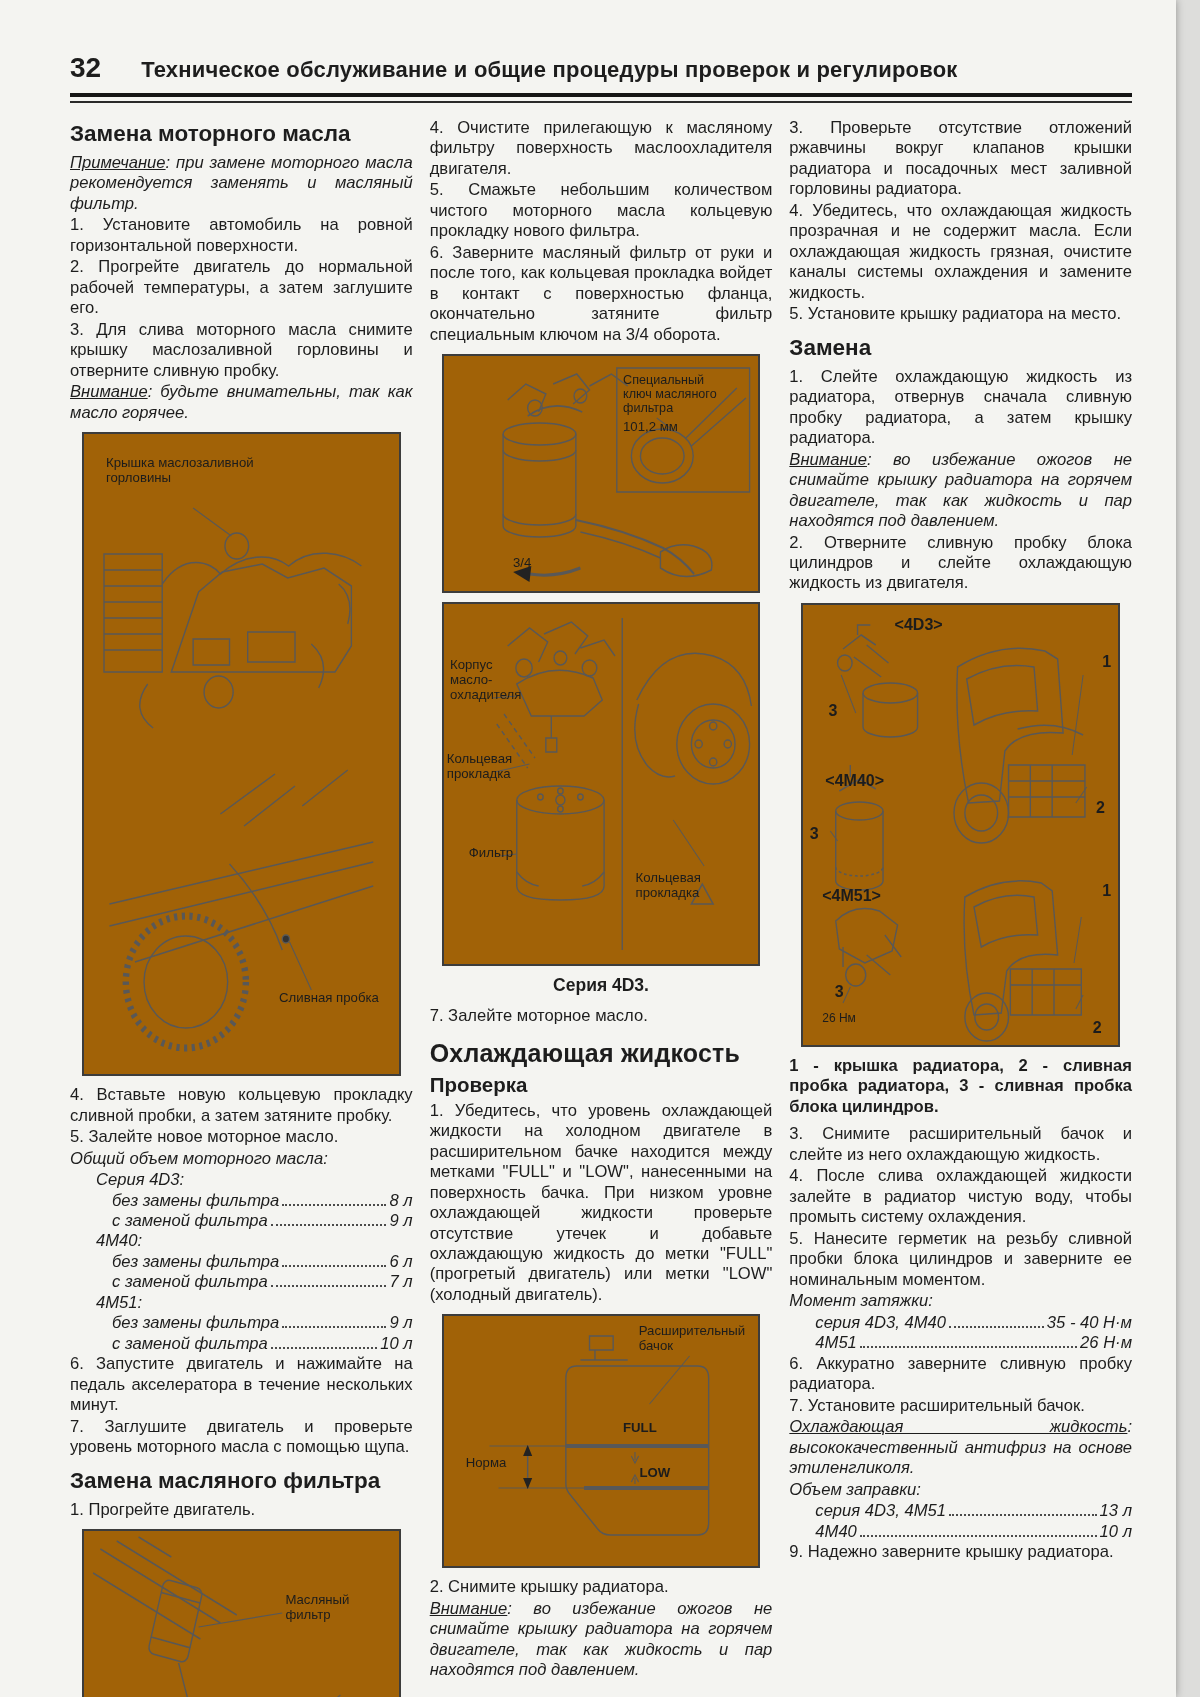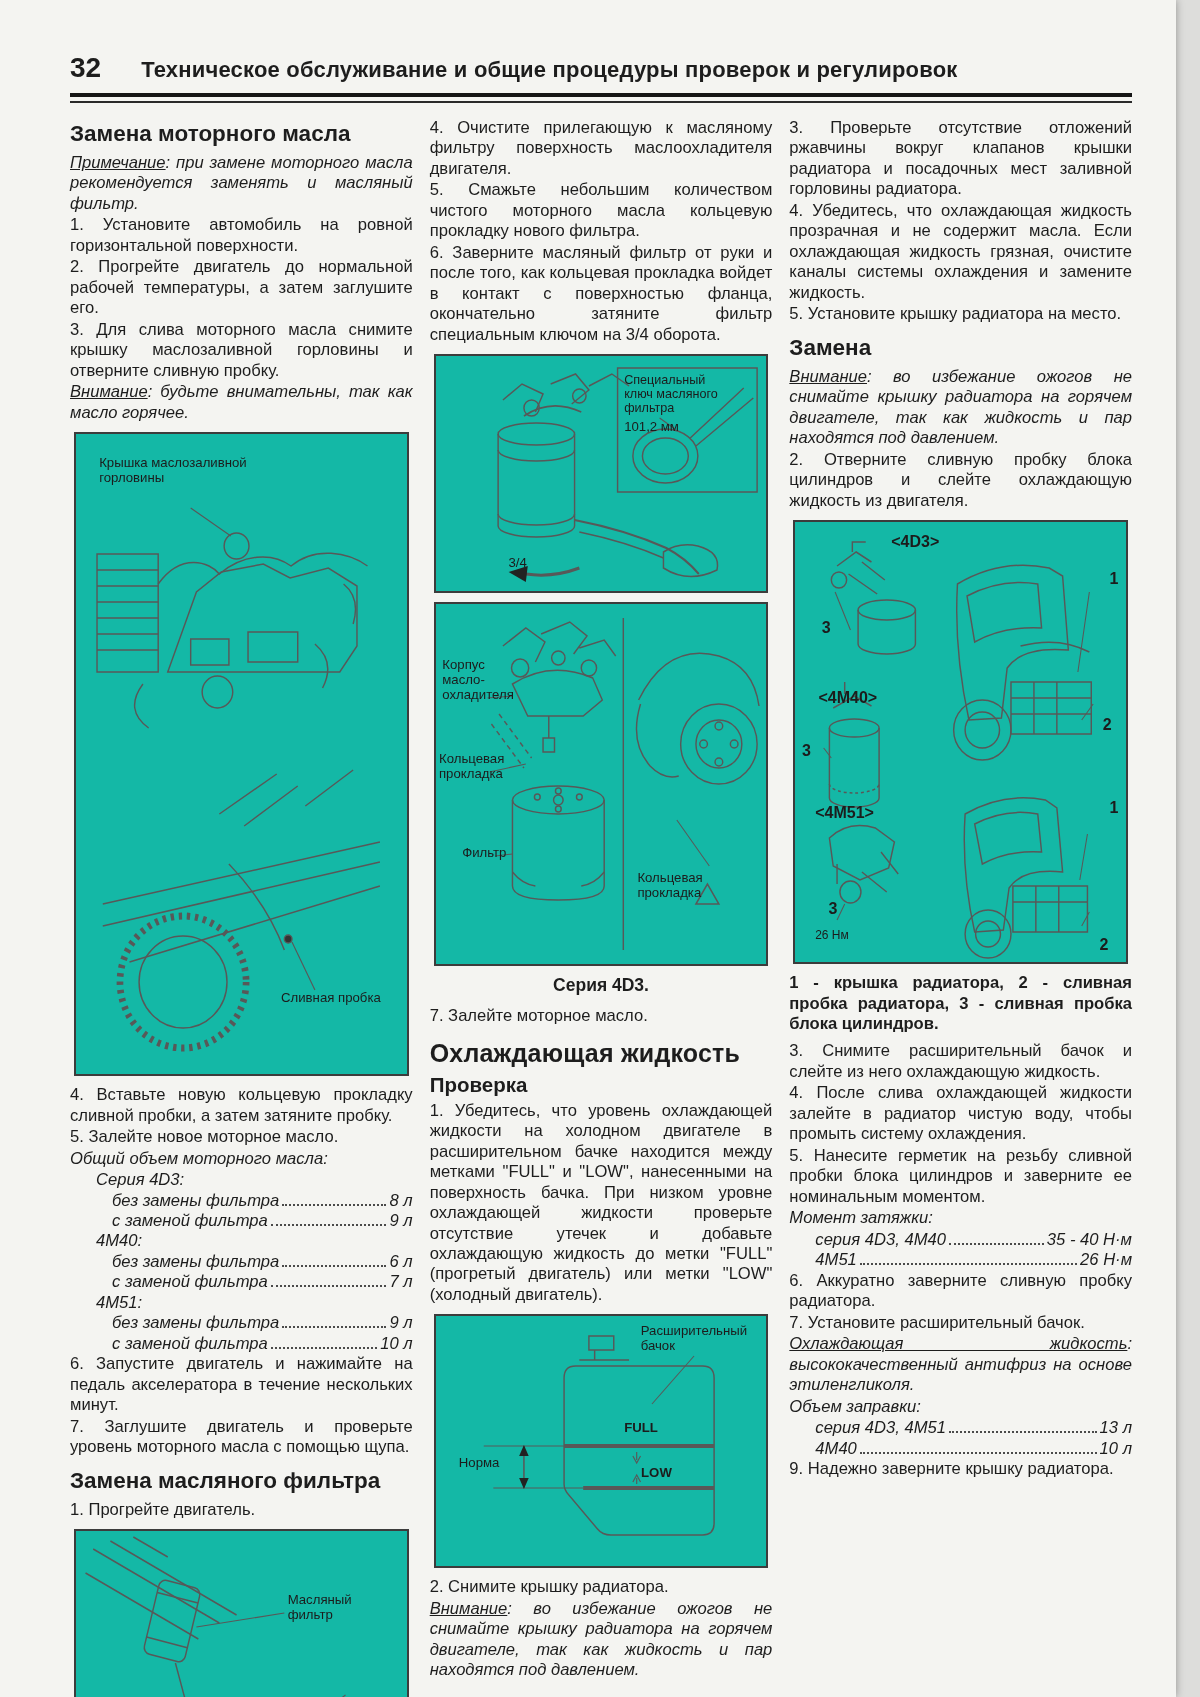--- a/index.html
+++ b/index.html
@@ -12,21 +12,21 @@
   .htitle{font-size:22px;font-weight:bold;letter-spacing:.2px;}
   .rule{margin:9px 44px 0 70px;height:4px;border-top:4px solid #151515;border-bottom:2px solid #2a2a2a;}
   .cols{display:flex;gap:17px;padding:15px 44px 0 70px;}
   .col{flex:1;min-width:0;font-size:16.6px;line-height:1.235;text-align:justify;}
   .p{margin:0 0 1px 0;}
   .it{font-style:italic;}
   .u{text-decoration:underline;}
   h2.sec{font-size:22.5px;margin:2px 0 5px;text-align:left;}
   h2.big{font-size:25px;margin:12px 0 3px;text-align:left;letter-spacing:.2px;}
   h3.sub{font-size:20.5px;margin:0 0 3px;text-align:left;}
-  .fig{border:2px solid #3c3c3c;background:#14b8a6;position:relative;margin:9px 4px 9px;}
+  .fig{border:2px solid #3c3c3c;background:#a16207;position:relative;margin:9px 12px 9px;}
   .fig svg{display:block;width:100%;height:100%;}
   .flabel{position:absolute;font-size:13.2px;line-height:1.12;color:#1c1c1c;text-align:left;font-style:normal;}
   .fb{font-weight:bold;}
   .fbig{font-size:16px;}
   .sgroup{font-style:italic;padding-left:26px;margin:0;}
   .specrow{display:flex;align-items:baseline;font-style:italic;padding-left:42px;margin:0;}
   .specrow .lead{flex:1;border-bottom:2px dotted #4a4a4a;margin:0 3px;height:.72em;min-width:12px;}
   .specrow.t0{padding-left:26px;}
   .cap{font-weight:bold;font-size:17.5px;margin:1px 0 9px;text-align:center;}
   .figcap{font-weight:bold;margin:2px 0 7px;}
@@ -242,20 +242,21 @@
       <p class="p">2. Снимите крышку радиатора.</p>
       <p class="p it"><span class="u">Внимание</span><span>: во избежание ожогов не снимайте крышку радиатора на горячем двигателе, так как жидкость и пар находятся под давлением.</span></p>
     </div>
 
     <div class="col">
       <p class="p">3. Проверьте отсутствие отложений ржавчины вокруг клапанов крышки радиатора и посадочных мест заливной горловины радиатора.</p>
       <p class="p">4. Убедитесь, что охлаждающая жидкость прозрачная и не содержит масла. Если охлаждающая жидкость грязная, очистите каналы системы охлаждения и замените жидкость.</p>
       <p class="p">5. Установите крышку радиатора на место.</p>
       <div class="sp"></div>
       <h2 class="sec">Замена</h2>
+      <p class="p">1. Слейте охлаждающую жидкость из радиатора, отвернув сначала сливную пробку радиатора, а затем крышку радиатора.</p>
       <p class="p it"><span class="u">Внимание</span><span>: во избежание ожогов не снимайте крышку радиатора на горячем двигателе, так как жидкость и пар находятся под давлением.</span></p>
       <p class="p">2. Отверните сливную пробку блока цилиндров и слейте охлаждающую жидкость из двигателя.</p>
 
       <div class="fig" style="height:440px;">
         <svg viewBox="0 0 346 440" preserveAspectRatio="none">
           <g stroke="#585858" fill="none" stroke-width="1.5">
             <path d="M44,44 l20,-14 16,10 M60,30 v-10 h14"></path>
             <circle cx="46" cy="58" r="8"></circle>
             <path d="M56,52 l30,20 M70,40 l24,18"></path>
             <ellipse cx="96" cy="88" rx="30" ry="10"></ellipse>

